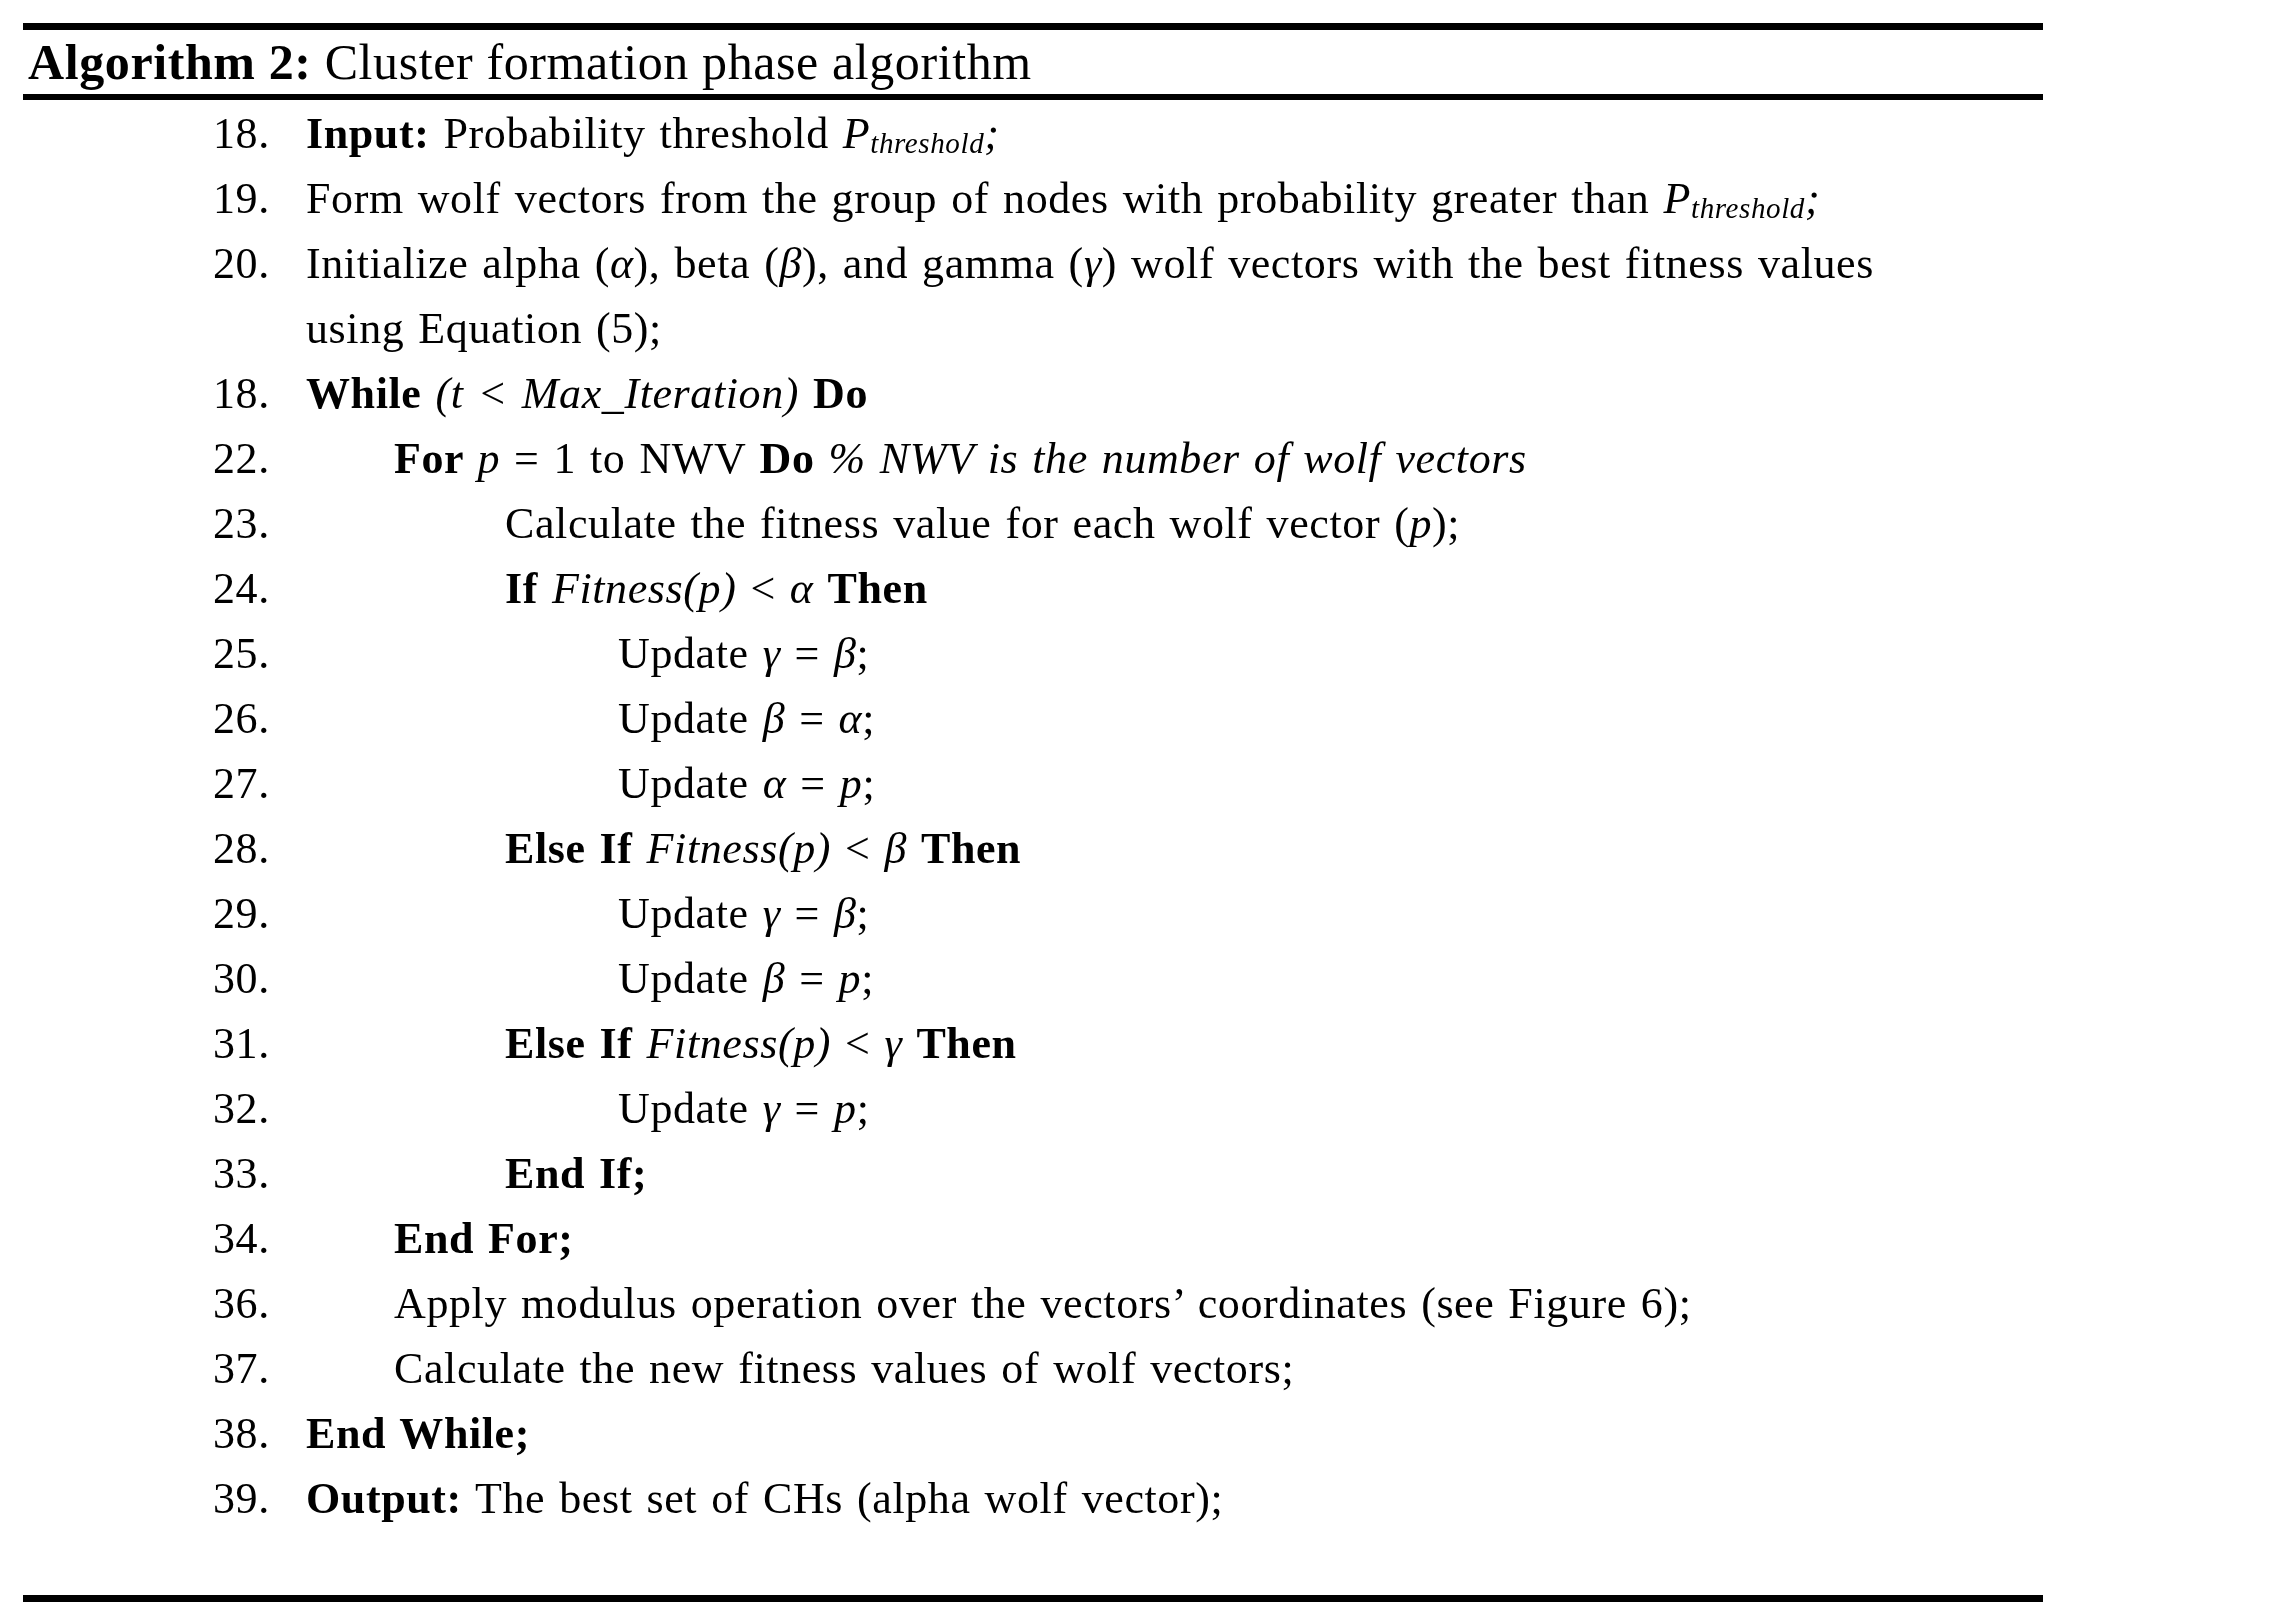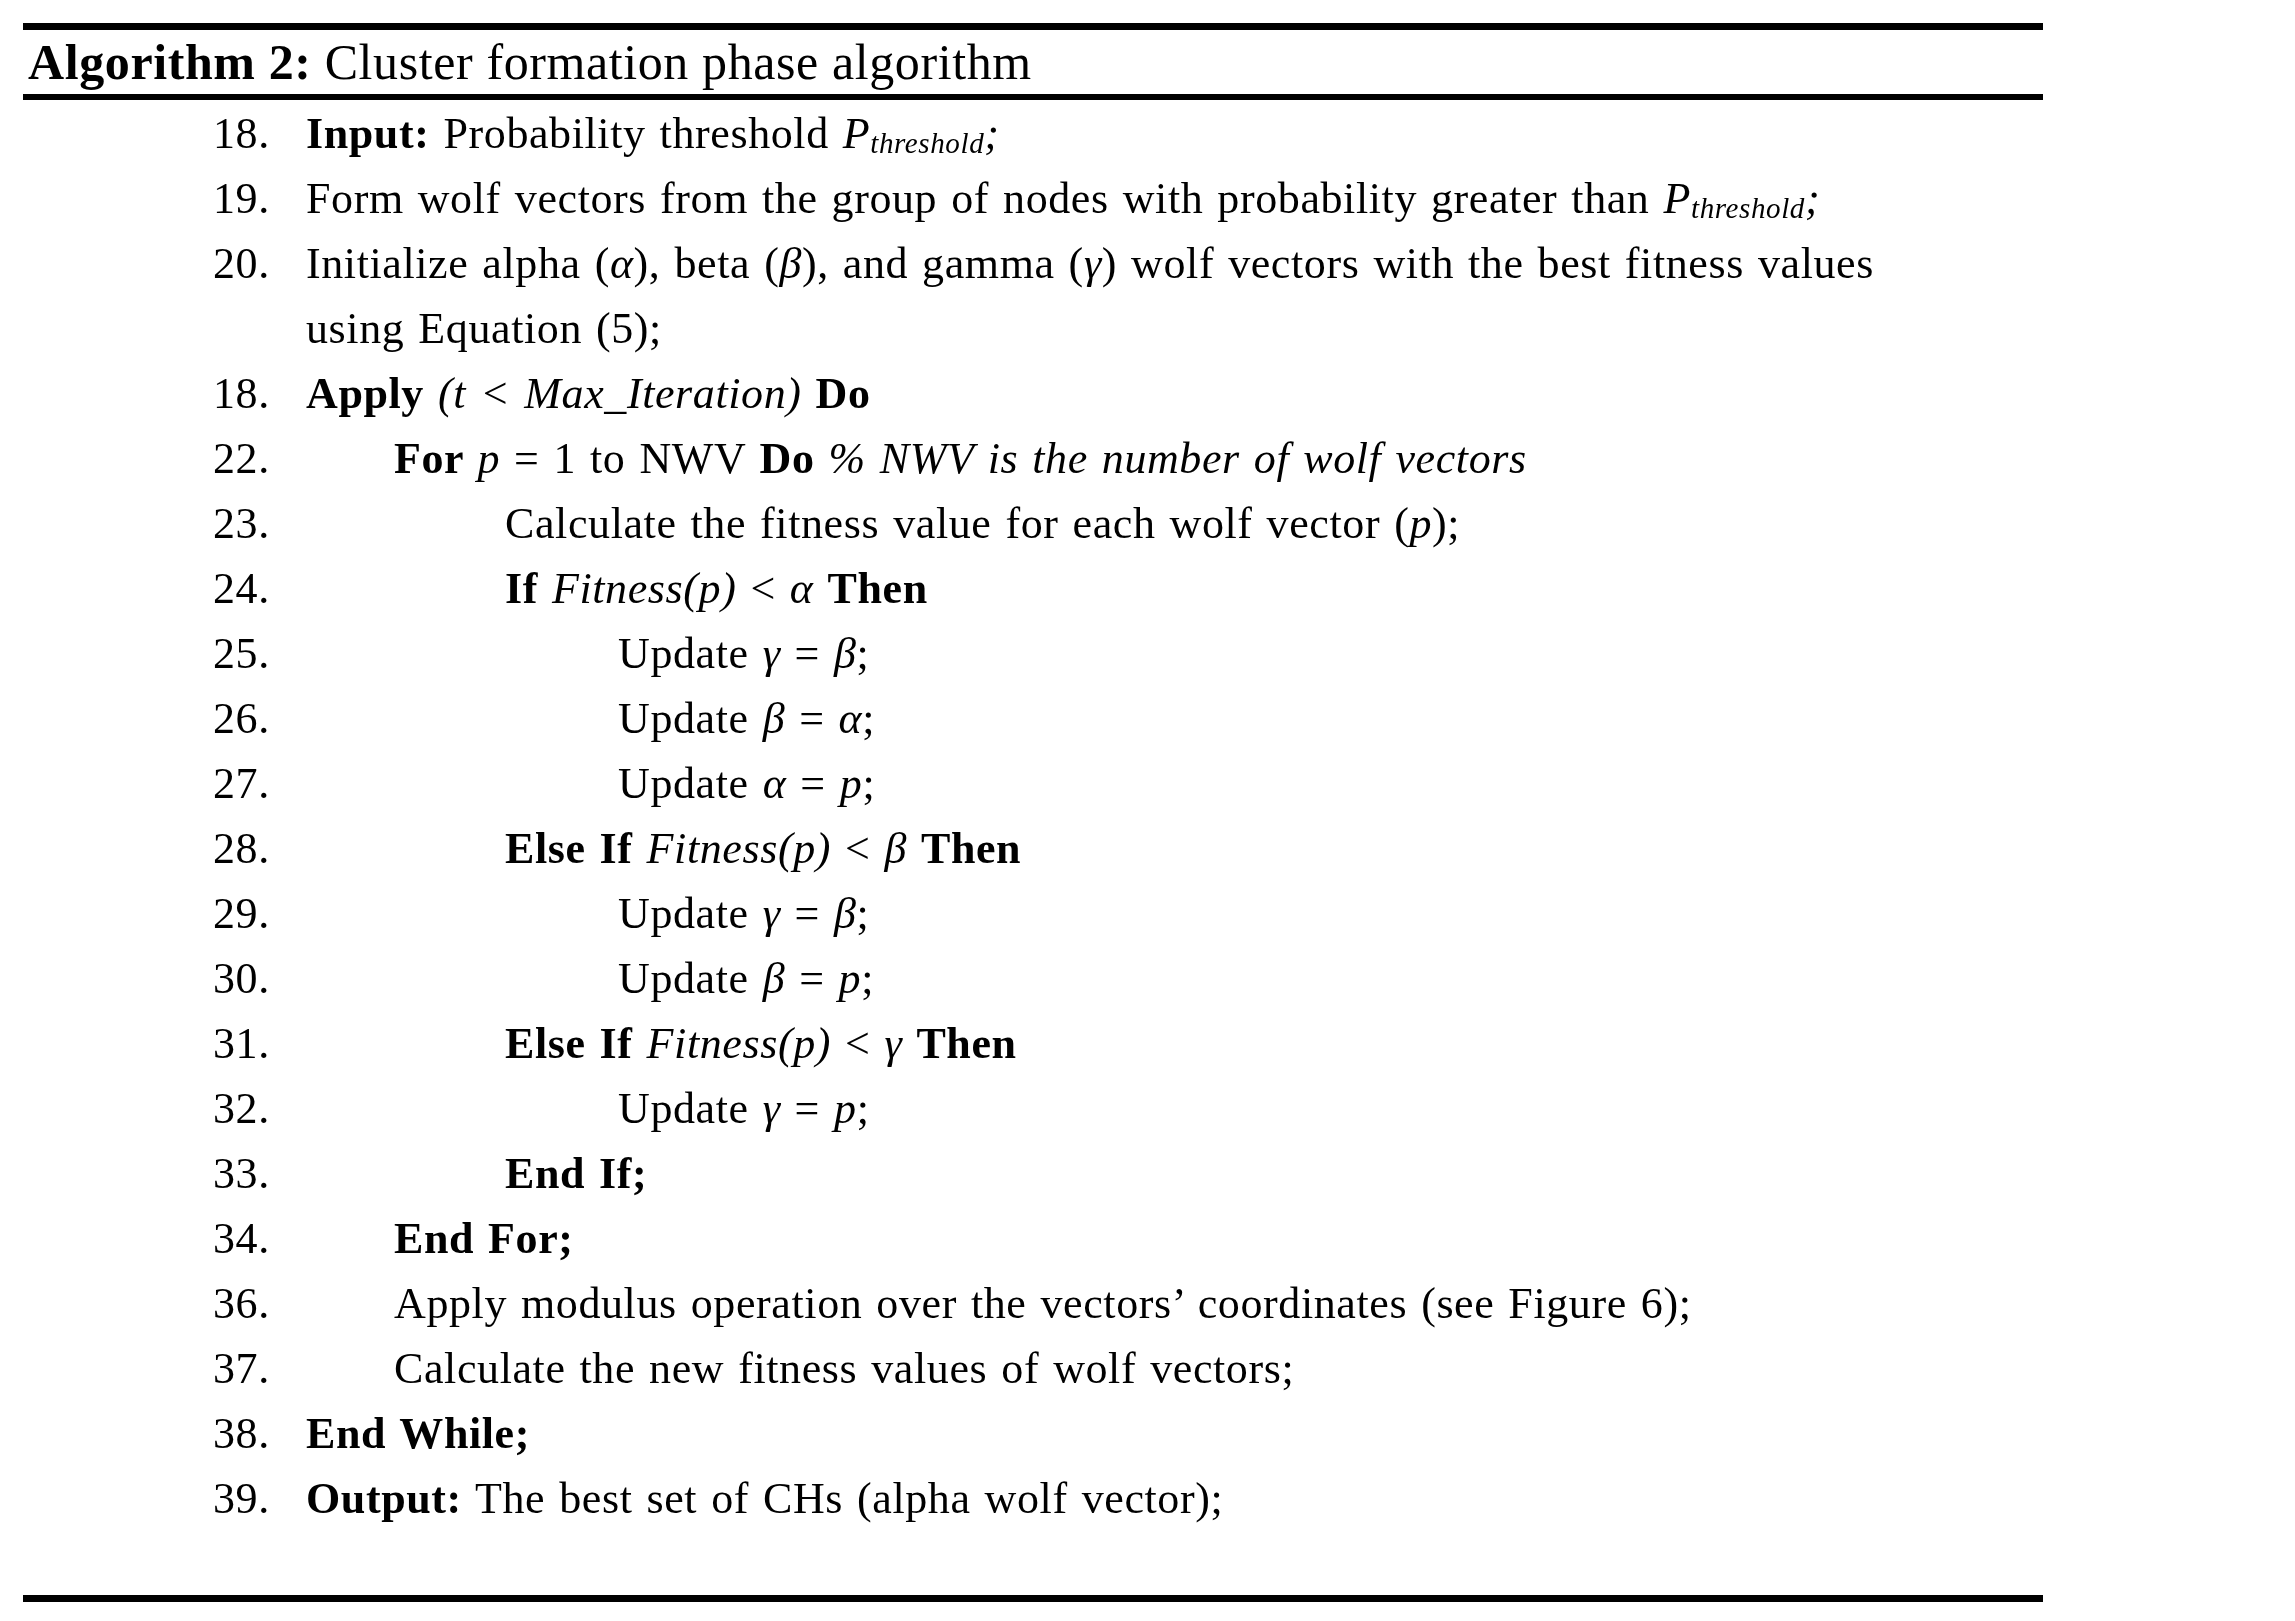--- a/index.html
+++ b/index.html
@@ -83,21 +83,21 @@
       <div class="line">
         <span class="num">20.</span>
         <span class="txt ind0"><span>Initialize alpha (</span><span class="i">α</span><span>), beta (</span><span class="i">β</span><span>), and gamma (</span><span class="i">γ</span><span>) wolf vectors with the best fitness values</span></span>
       </div>
       <div class="line">
         <span class="num"></span>
         <span class="txt ind0"><span>using Equation (5);</span></span>
       </div>
       <div class="line">
         <span class="num">18.</span>
-        <span class="txt ind0"><span class="b">Apply </span><span class="i">(t &lt; Max_Iteration)</span><span> </span><span class="b">Do</span></span>
+        <span class="txt ind0"><span class="b">While </span><span class="i">(t &lt; Max_Iteration)</span><span> </span><span class="b">Do</span></span>
       </div>
       <div class="line">
         <span class="num">22.</span>
         <span class="txt ind1"><span class="b">For </span><span class="i">p</span><span> = 1 to NWV </span><span class="b">Do</span><span> </span><span class="i">% NWV is the number of wolf vectors</span></span>
       </div>
       <div class="line">
         <span class="num">23.</span>
         <span class="txt ind2"><span>Calculate the fitness value for each wolf vector (</span><span class="i">p</span><span>);</span></span>
       </div>
       <div class="line">

